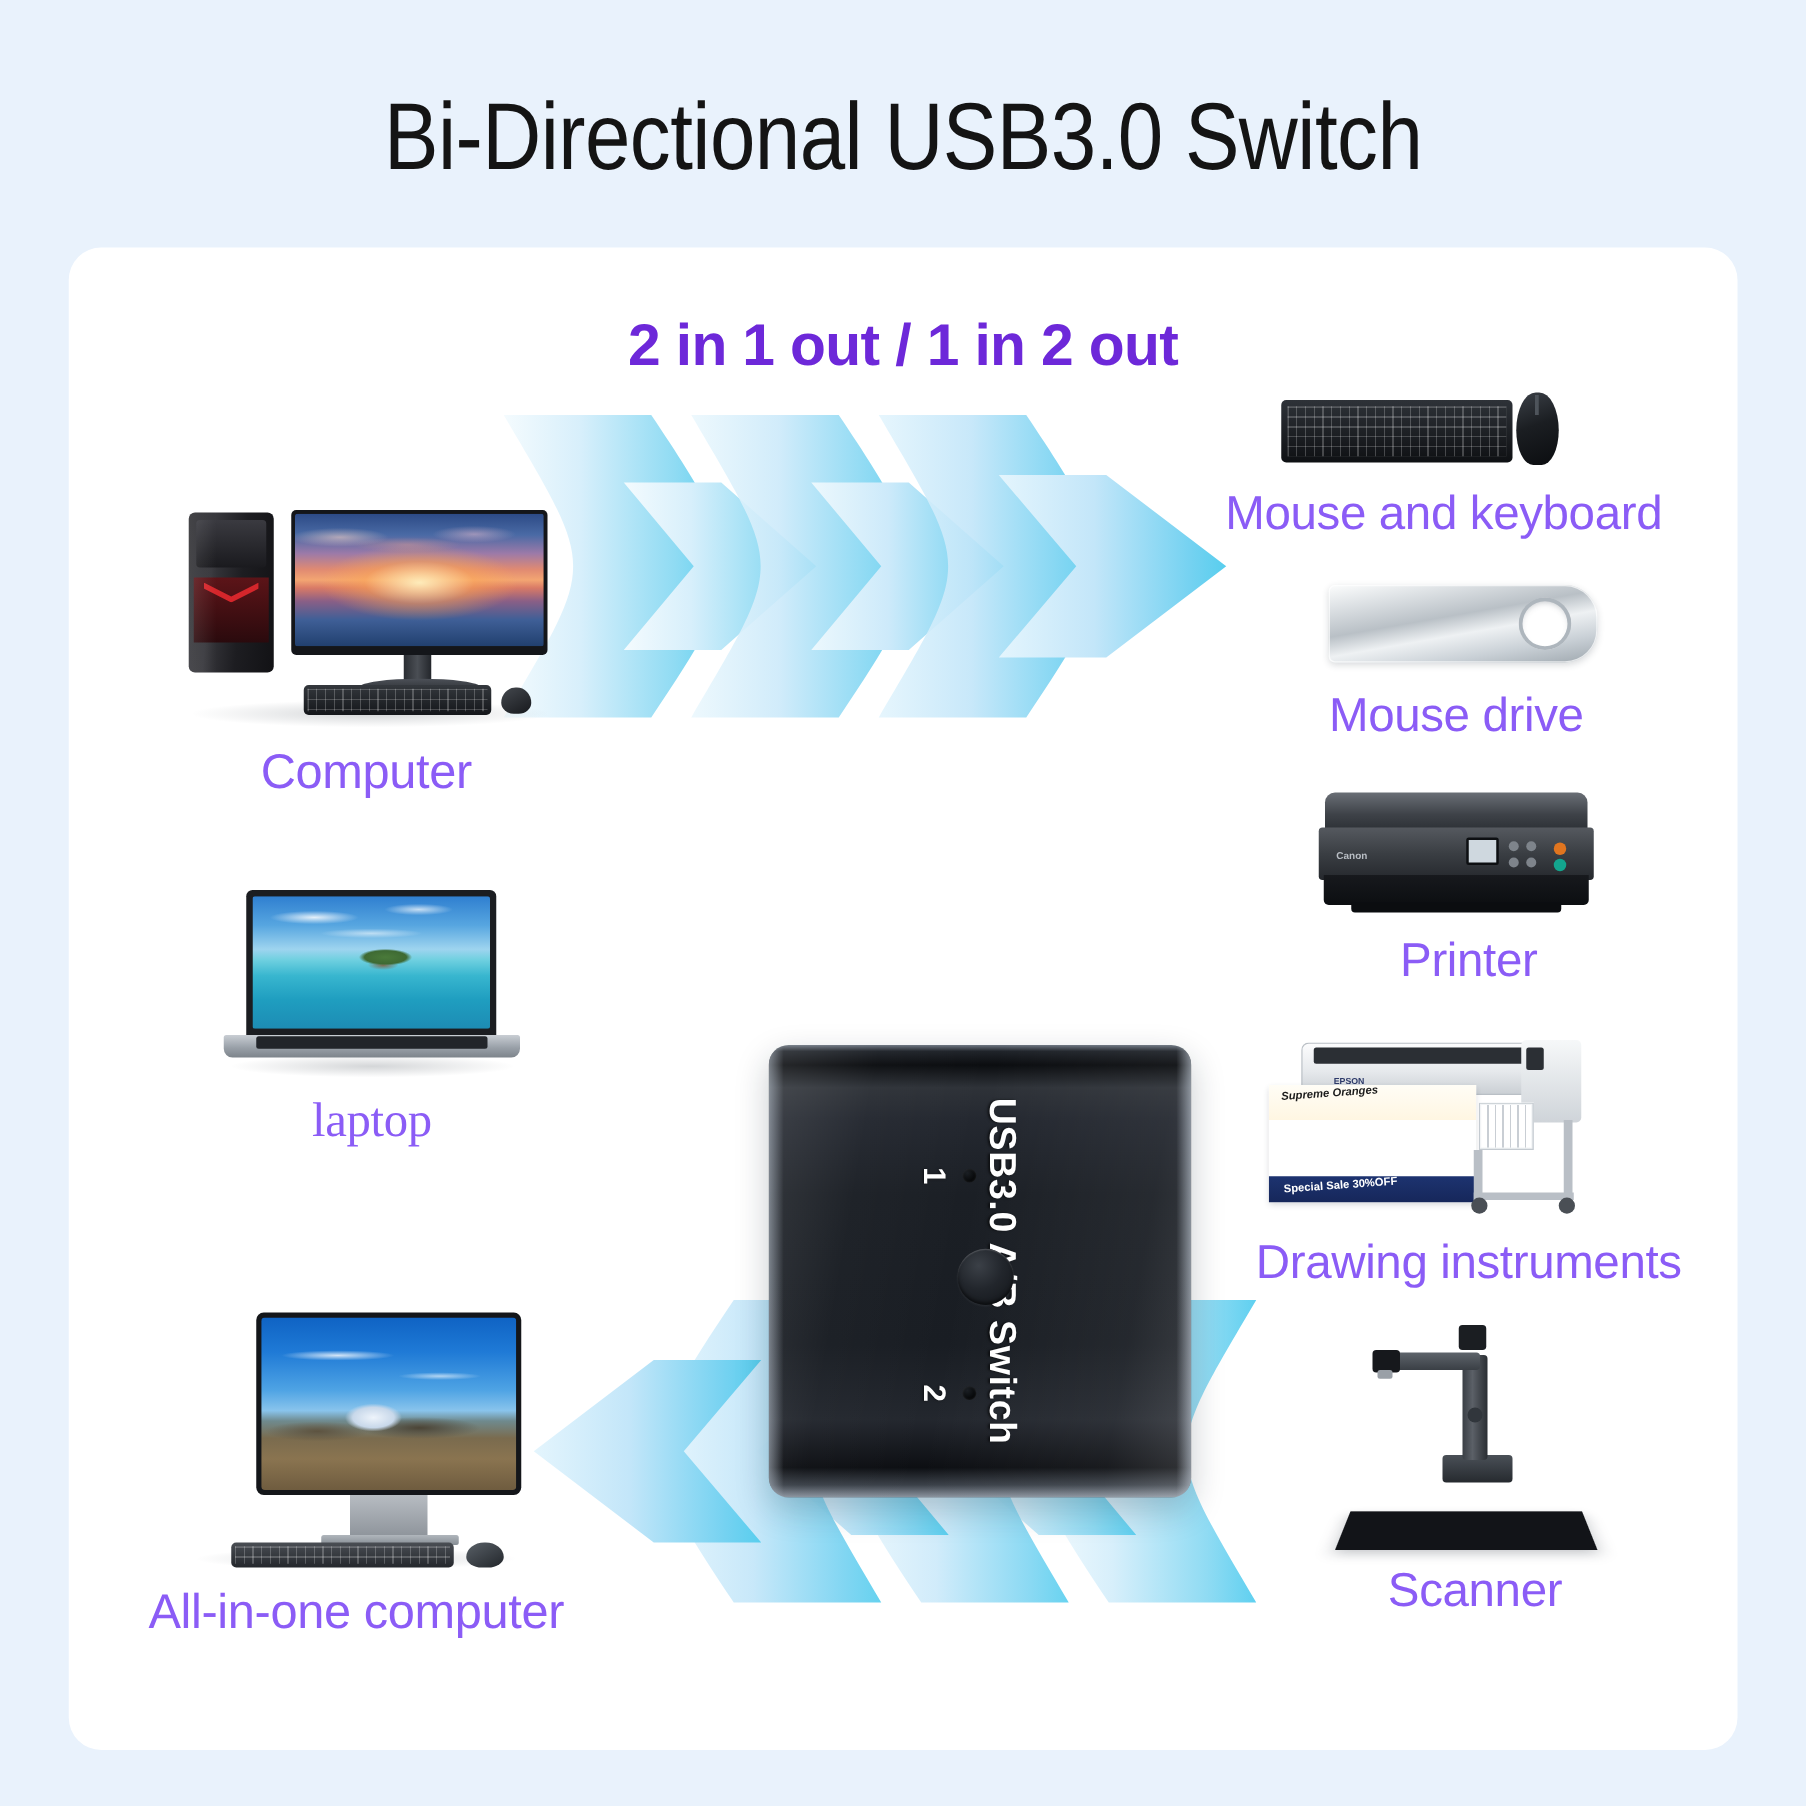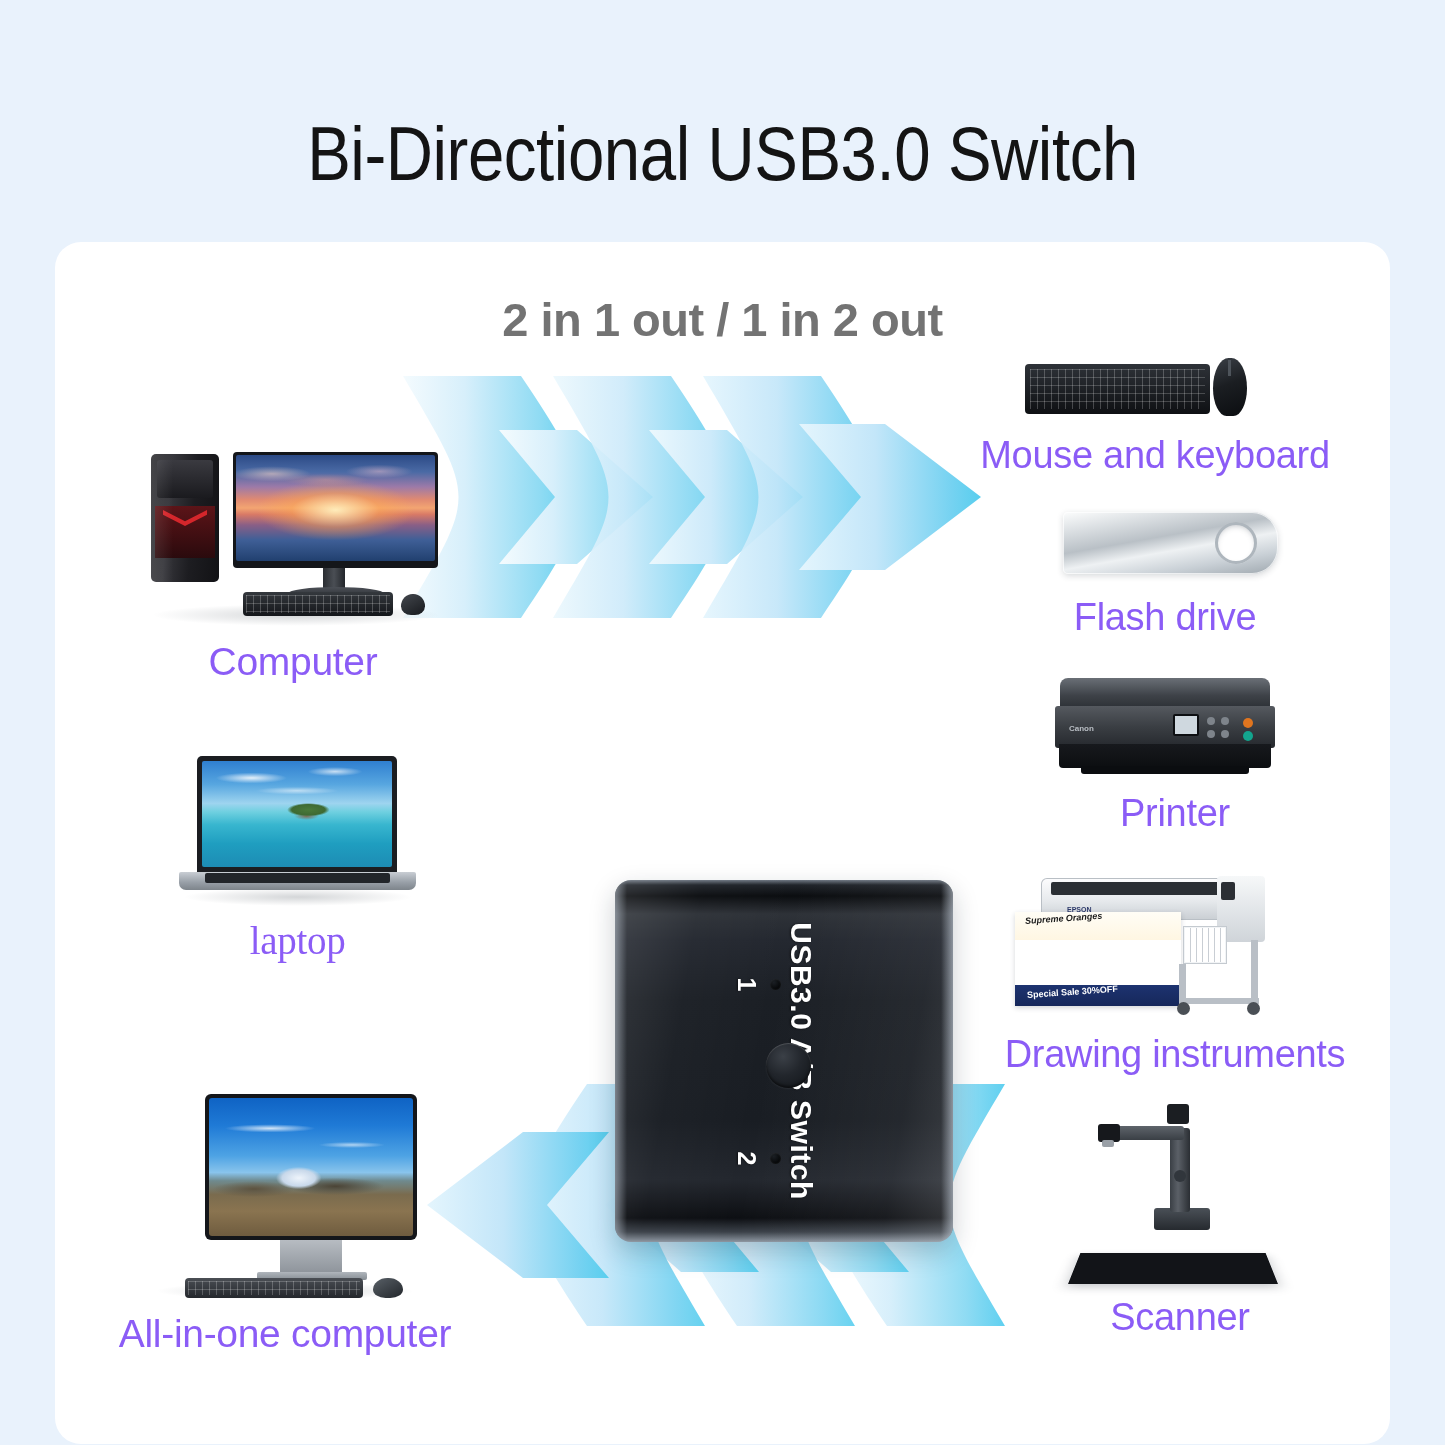--- a/index.html
+++ b/index.html
@@ -3,21 +3,21 @@
 <meta charset="utf-8">
 <title>Bi-Directional USB3.0 Switch</title>
 <style>
   * { margin:0; padding:0; box-sizing:border-box; }
   html,body{
     width:1445px; height:1445px;
     font-family:"Liberation Sans","DejaVu Sans",sans-serif;
     background:#e9f2fc;
     overflow:hidden;
   }
-  #page{ position:relative; width:1445px; height:1279px; background:#e9f2fc;margin-top:44px; }
+  #page{ position:relative; width:1445px; height:1279px; background:#e9f2fc; }
 
   
   .page-title{
     position:absolute; left:0; top:66px; width:1445px;
     text-align:center;
     font-size:76px; font-weight:400; color:#141414;
     letter-spacing:-0.5px;
     transform:scaleX(.86); transform-origin:50% 50%;
     white-space:nowrap;
   }
@@ -25,21 +25,21 @@
   
   .card{
     position:absolute; left:55px; top:198px;
     width:1335px; height:1202px;
     background:#ffffff; border-radius:26px;
   }
 
   .subtitle{
     position:absolute; left:0; top:50px; width:1335px;
     text-align:center;
-    font-size:47px; font-weight:bold; color:#737373;
+    font-size:47px; font-weight:bold; color:#6d28d9;
     letter-spacing:-0.5px; white-space:nowrap;
   }
 
   
   .arrow-band{ position:absolute; }
   .arrow-band svg{ display:block; }
 
   
   .item{ position:absolute; }
   .item .art{ position:relative; width:100%; }
@@ -432,21 +432,21 @@
         </div>
       </div>
       <div class="cap" style="font-size:38px; margin-top:12px;">Mouse and keyboard</div>
     </div>
 
     <div class="item" style="left:960px; top:260px; width:300px;">
       <div class="art" style="height:84px;">
         <div class="usb-body" style="left:48px; top:10px; width:215px; height:62px;"></div>
         <div class="usb-hole" style="left:200px; top:20px; width:42px; height:42px;"></div>
       </div>
-      <div class="cap" style="font-size:38px; margin-top:10px;">Flash drive</div>
+      <div class="cap" style="font-size:38px; margin-top:10px;">Mouse drive</div>
     </div>
 
     <div class="item" style="left:960px; top:430px; width:320px;">
       <div class="art" style="height:112px;">
         <div class="pr-top" style="left:45px; top:6px; width:210px; height:32px;
              background:linear-gradient(180deg,#6a6f76,#3e4248 55%,#2a2e33);"></div>
         <div class="pr-mid" style="left:40px; top:34px; width:220px; height:42px; border-radius:3px;
              background:linear-gradient(180deg,#55595f,#3a3e43 50%,#25282d);">
           <div class="pr-lcd" style="left:118px; top:8px; width:26px; height:22px;"></div>
           <div class="pr-btn" style="left:152px; top:11px; width:8px; height:8px; background:#7e848b;"></div>

